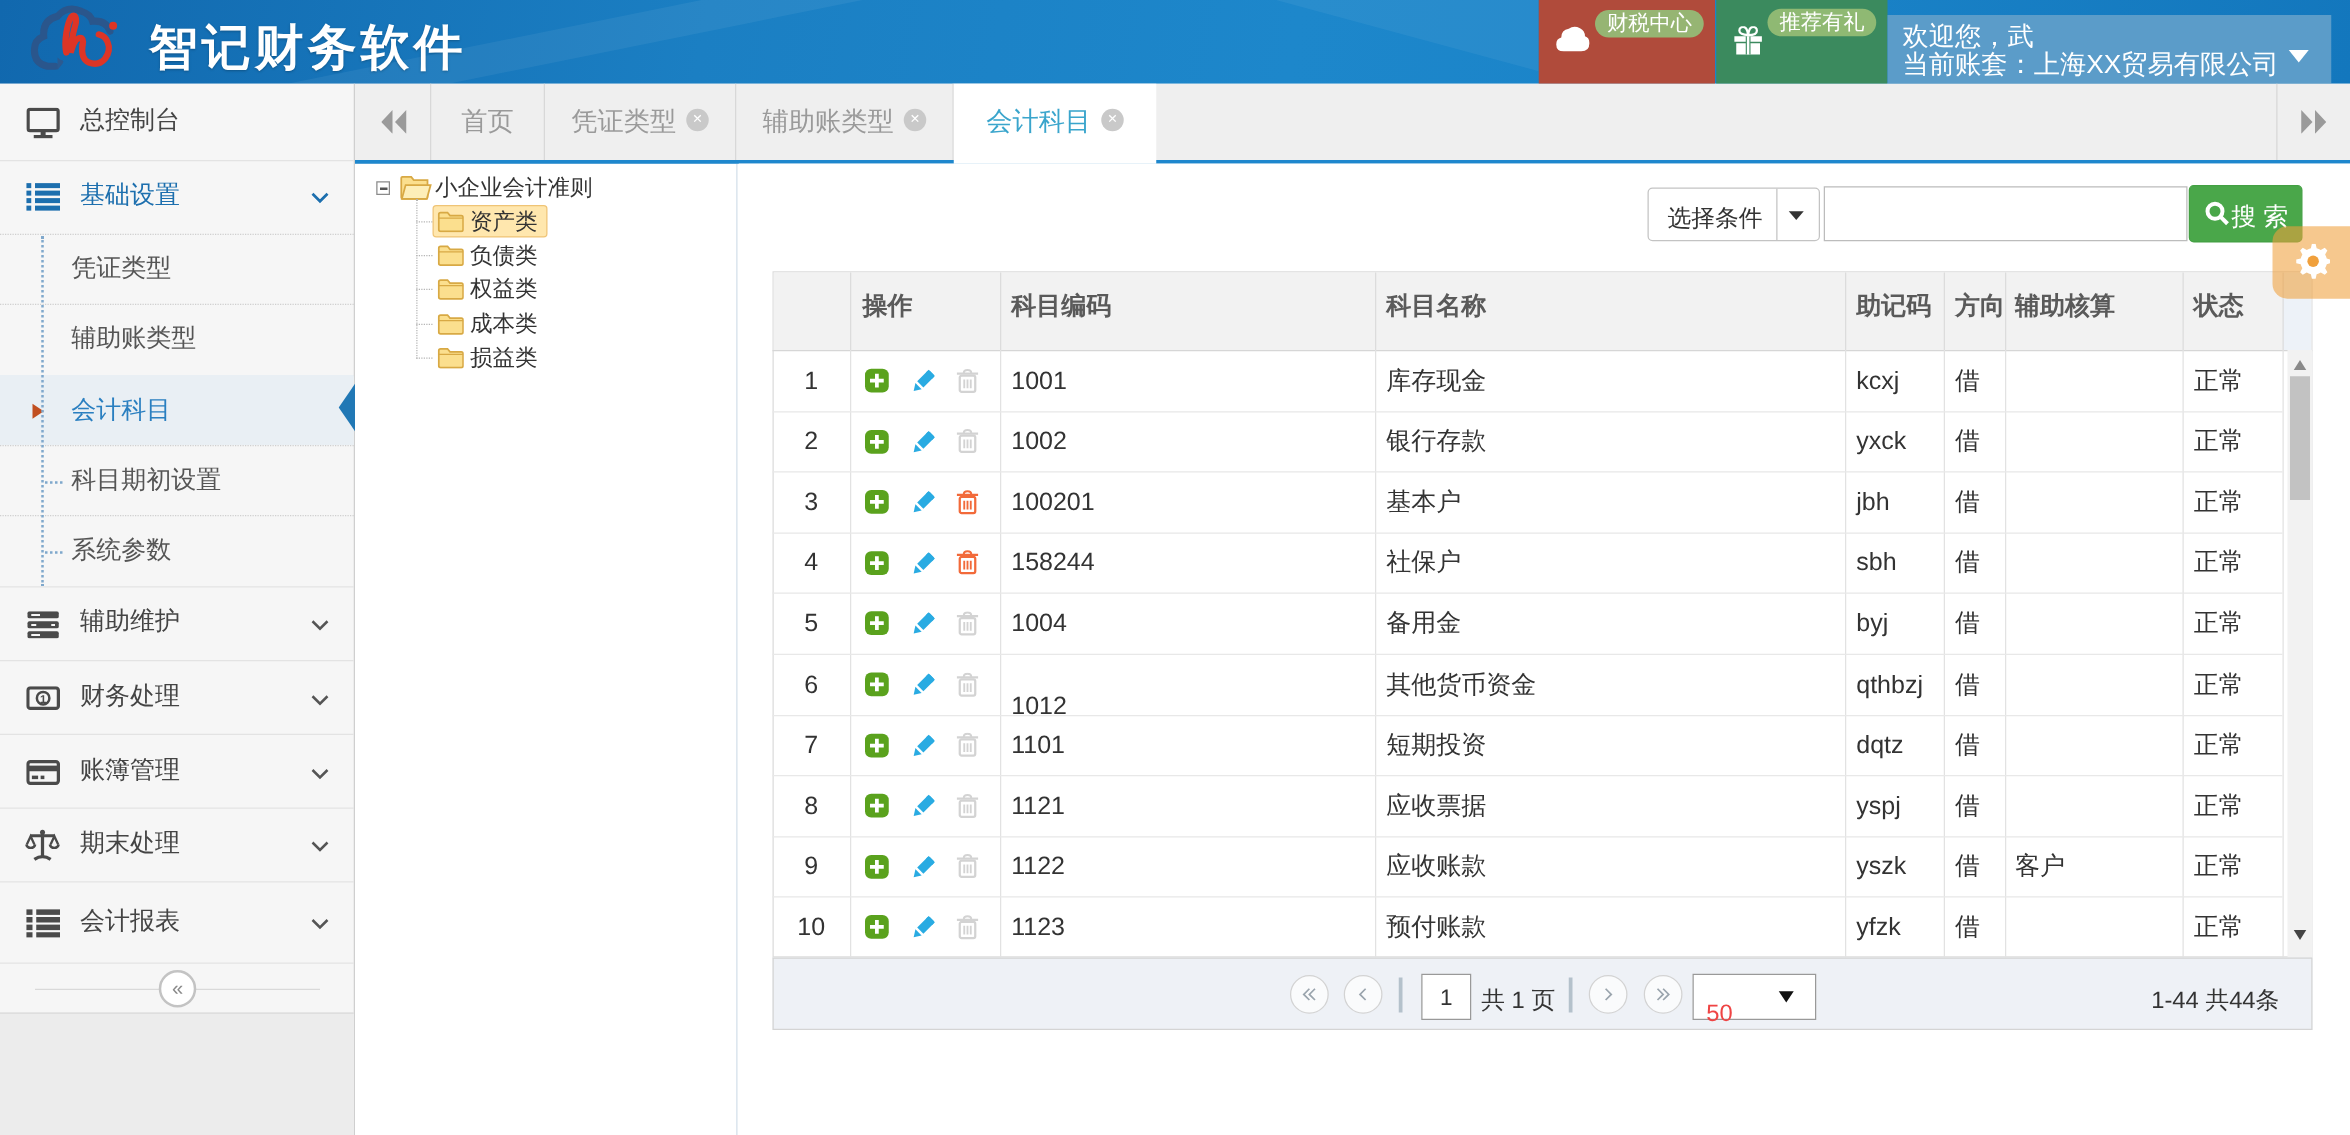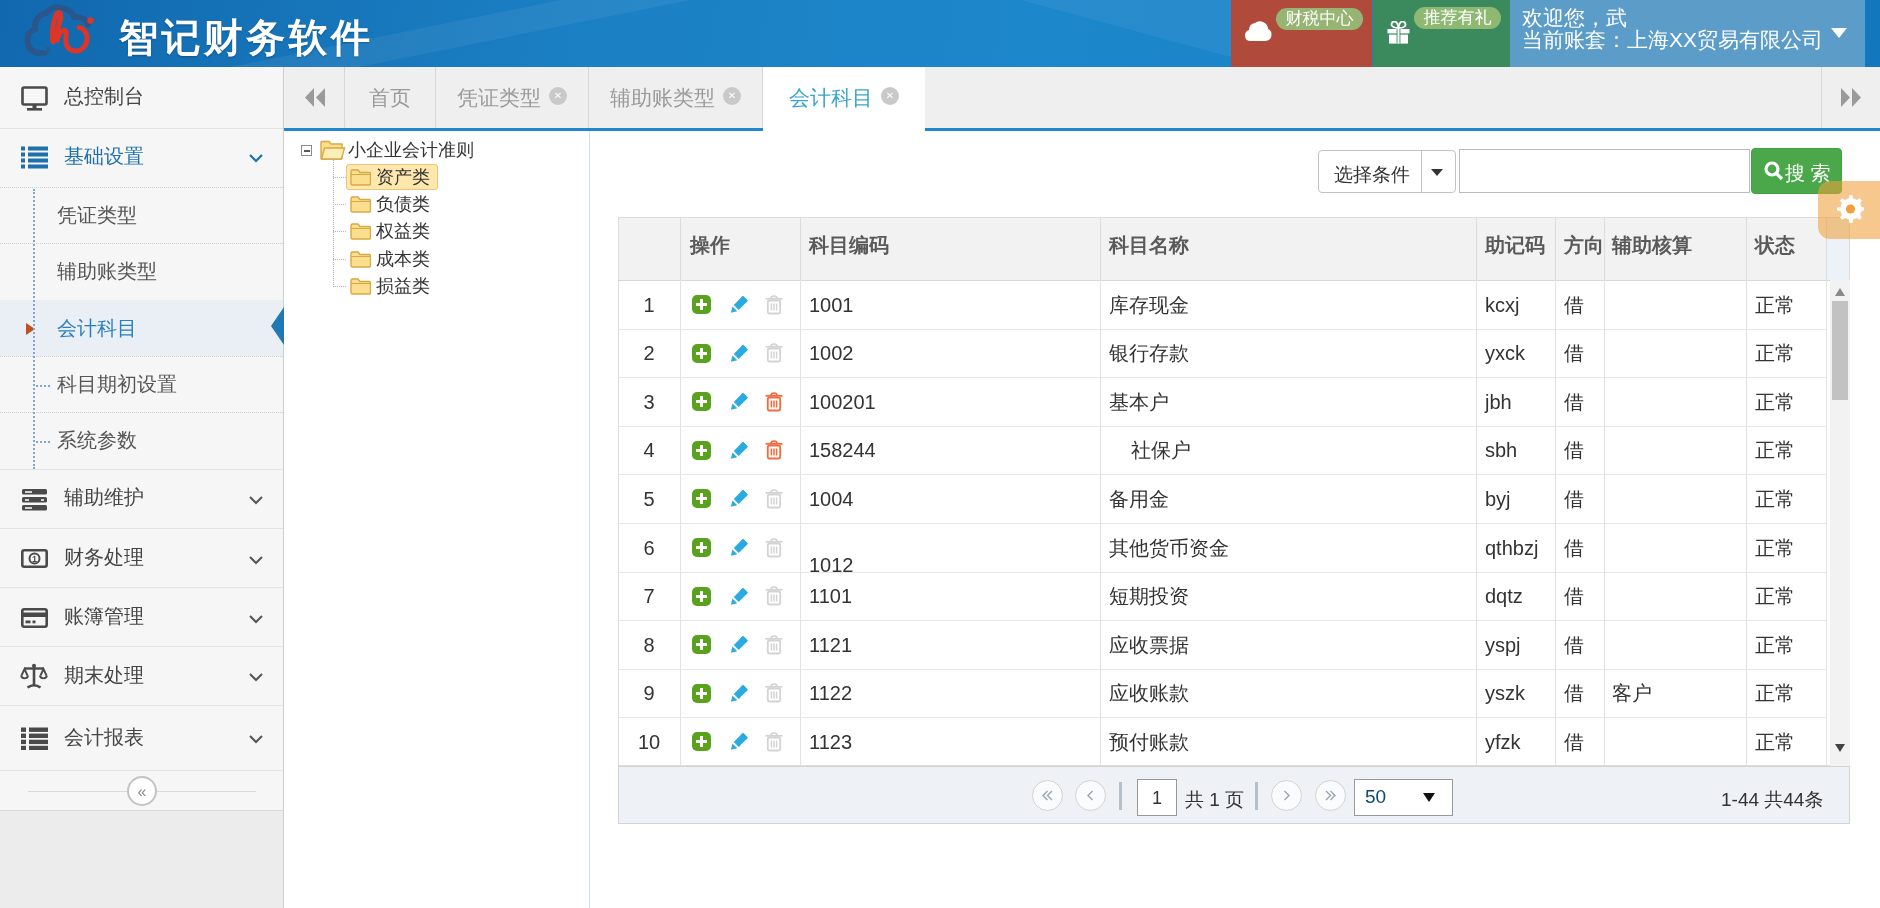--- a/index.html
+++ b/index.html
@@ -13,21 +13,21 @@
   background:linear-gradient(100deg,#1168ae 0%,#1b7fc3 30%,#1d87cb 55%,#1a83c8 75%,#1377bd 100%); }
 #hdr-stripe { left:0; top:0; width:1880px; height:67px;
   background-image:none; }
 #band-a { left:230px; top:0; width:460px; height:67px; background:rgba(255,255,255,0.06);
   clip-path:polygon(28% 100%, 100% 0%, 72% 0%, 0% 100%); }
 #band-b { left:1000px; top:0; width:231px; height:67px; background:rgba(255,255,255,0.055);
   clip-path:polygon(9% 0%, 100% 0%, 100% 85%); }
 #logo-title { left:119px; top:11px; color:#fff; font-size:39px; font-weight:bold; letter-spacing:3.4px; text-shadow:0 1px 2px rgba(0,0,0,0.25); }
 #blk-red { left:1231px; top:0; width:141px; height:67px; background:#b04b3b; }
 #blk-green { left:1373px; top:0; width:137px; height:67px; background:#3b8a5e; }
-#blk-blue { left:1510px; top:0; width:355px; height:67px; background:#5b9cc9; }
+#blk-blue { left:1510px; top:12px; width:355px; height:67px; background:#5b9cc9; }
 .pill { position:absolute; border-radius:11px; color:#fff; font-size:17px; line-height:22px; text-align:center; }
 #pill-red { left:45px; top:8px; width:87px; height:22px; background:#96b573; }
 #pill-green { left:41px; top:7px; width:87px; height:22px; background:#8fb973; }
 #welcome { left:12px; top:7px; color:#fff; font-size:21px; line-height:22px; }
 #blk-caret { left:321px; top:28px; width:0; height:0; border-left:8px solid transparent; border-right:8px solid transparent; border-top:10px solid #fff; }
 
 
 #sidebar { left:0; top:67px; width:284px; height:841px; background:#f6f6f6; border-right:1px solid #cfcfcf; }
 .side-item { position:absolute; left:0; width:283px; }
 .side-label { position:absolute; left:64px; font-size:20px; line-height:20px; color:#444; }
@@ -452,21 +452,21 @@
       <g stroke="#f26a3a" fill="none">
         <rect x="2.8" y="5.5" width="12.4" height="13" rx="1.5" stroke-width="1.8"></rect>
         <line x1="0.5" y1="3.8" x2="17.5" y2="3.8" stroke-width="1.8"></line>
         <path d="M6 3.5 Q6 1 9 1 Q12 1 12 3.5" stroke-width="1.6"></path>
         <line x1="6.4" y1="8.5" x2="6.4" y2="15.5" stroke-width="1.5"></line>
         <line x1="9" y1="8.5" x2="9" y2="15.5" stroke-width="1.5"></line>
         <line x1="11.6" y1="8.5" x2="11.6" y2="15.5" stroke-width="1.5"></line>
       </g>
     </svg>
 <div class="cell" style="left:218px;top:309.3px">158244</div>
-<div class="cell" style="left:540px;top:309.3px">社保户</div>
+<div class="cell" style="left:518px;top:309.3px">社保户</div>
 <div class="cell" style="left:894px;top:309.3px">sbh</div>
 <div class="cell" style="left:973px;top:309.3px">借</div>
 <div class="cell" style="left:1164px;top:309.3px">正常</div>
 <div class="hline" style="left:27px;top:392.0px;width:1208px"></div>
 <div class="cell" style="left:27px;top:357.9px;width:62px;text-align:center">5</div>
 <div class="abs" style="left:101px;top:358.4px;width:19px;height:19px;background:#5aa21d;border-radius:5px">
       <div class="abs" style="left:4px;top:8px;width:11px;height:3px;background:#fff"></div>
       <div class="abs" style="left:8px;top:4px;width:3px;height:11px;background:#fff"></div>
     </div>
 <svg class="abs" style="left:136px;top:357.4px" width="22" height="22" viewBox="0 0 22 22">
@@ -655,19 +655,19 @@
           <svg width="13" height="13" viewBox="0 0 13 13">
             <path d="M4.5 2 L9 6.5 L4.5 11" fill="none" stroke="#9aa4ad" stroke-width="1.4"></path>
           </svg>
         </div>
   <div class="pgc" style="left:696px">
           <svg width="13" height="13" viewBox="0 0 13 13">
             <path d="M2 2 L6.5 6.5 L2 11 M6.5 2 L11 6.5 L6.5 11" fill="none" stroke="#9aa4ad" stroke-width="1.4"></path>
           </svg>
         </div>
   <div class="abs" style="left:735px;top:12px;width:99px;height:37px;background:#fff;border:1px solid #999">
-    <div class="abs" style="left:10px;top:6px;font-size:19px;color:#0c4a6e">50</div>
+    <div class="abs" style="left:10px;top:21px;font-size:19px;color:#ef4444">50</div>
     <div class="abs" style="left:68px;top:13px;width:0;height:0;border-left:6px solid transparent;border-right:6px solid transparent;border-top:9px solid #111"></div>
   </div>
   <div class="abs" style="left:1102px;top:20px;font-size:19px;color:#333">1-44 共44条</div>
 </div>
 </div>
 </div>
 
 </body></html>

